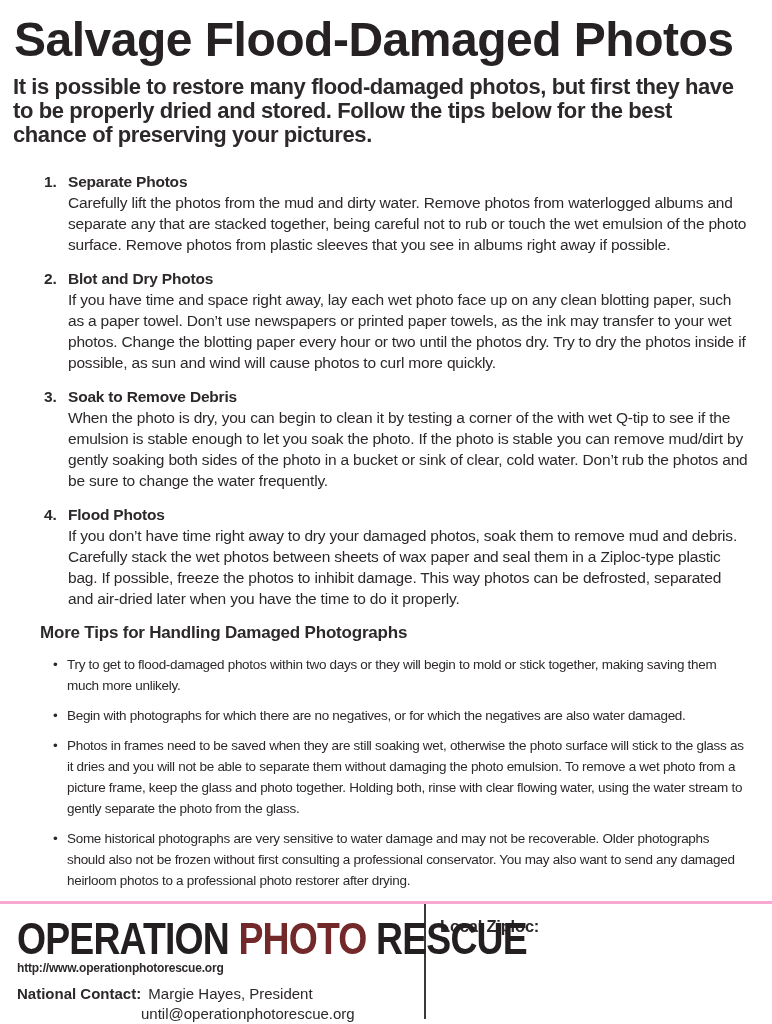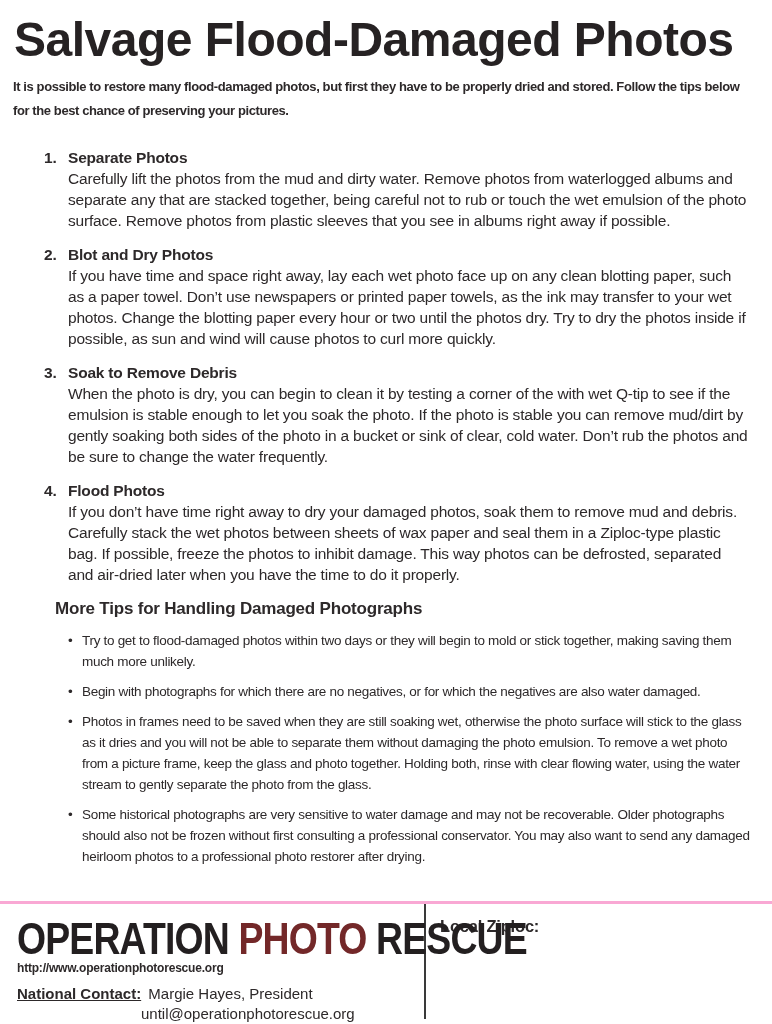--- a/index.html
+++ b/index.html
@@ -12,46 +12,46 @@
   }
   .page { width:772px; height:1024px; display:flex; flex-direction:column; background:#fff; }
   .content { height:1019px; overflow:hidden; padding:10px 22px 4px 13px; }
 
   .doc-title {
     font-size:48px; font-weight:bold; color:#262223;
     letter-spacing:-0.5px; line-height:1.15;
     margin:2px 0 8px 1px;
   }
   .intro {
-    font-size:13px; font-weight:bold; letter-spacing:-0.4px;
+    font-size:22px; font-weight:bold; letter-spacing:-0.4px;
     line-height:24px; color:#2d292a;
     max-width:748px; margin-bottom:24px;
   }
 
   .steps { margin-left:31px; margin-right:2px; }
   .step { position:relative; padding-left:24px; margin-bottom:13px; }
   .step-num { position:absolute; left:0; top:0; font-weight:bold; font-size:15.5px; line-height:21px; }
   .step-heading { font-weight:bold; font-size:15.5px; line-height:21px; letter-spacing:-0.2px; }
   .step-body { font-size:15.5px; line-height:21px; letter-spacing:-0.2px; }
 
-  .more-tips { margin-left:42px; margin-top:8px; margin-right:0; }
+  .more-tips { margin-left:27px; margin-top:8px; margin-right:0; }
   .more-tips-heading { font-size:17px; font-weight:bold; letter-spacing:-0.2px; line-height:22px; margin-bottom:10px; }
   .tip { position:relative; padding-left:27px; margin-bottom:9px; font-size:13.5px; line-height:21px; letter-spacing:-0.3px; max-width:717px; }
   .tip-bullet { position:absolute; left:13px; top:0; font-size:13.5px; line-height:21px; }
 
   .footer { height:127px; border-top:3px solid #f9a8d4; display:flex; }
   .footer-left { width:424px; padding:13px 0 0 17px; }
   .footer-right { flex:1; border-left:2px solid #3a3a3a; padding:13px 0 0 14px; margin-bottom:5px; }
 
   .logo { font-size:44px; font-weight:bold; line-height:1.0; letter-spacing:-1px; color:#231f20;
           transform:scaleX(0.85); transform-origin:0 0; white-space:nowrap; height:40px; }
   .logo .photo { color:#732829; }
   .site-url { font-size:12px; font-weight:bold; letter-spacing:-0.2px; margin-top:4px; margin-bottom:9px; }
   .contact-row { font-size:15px; line-height:20px; }
-  .contact-label { font-weight:bold;text-decoration:underline; }
+  .contact-label { font-weight:bold; }
   .contact-name { margin-left:3px; }
   .contact-email { font-size:15px; line-height:20px; margin-left:124px; }
   .local-contact { font-size:16.5px; font-weight:bold; letter-spacing:-0.2px; }
 </style>
 </head>
 <body>
 
 <div class="page">
   <div class="content">
 

